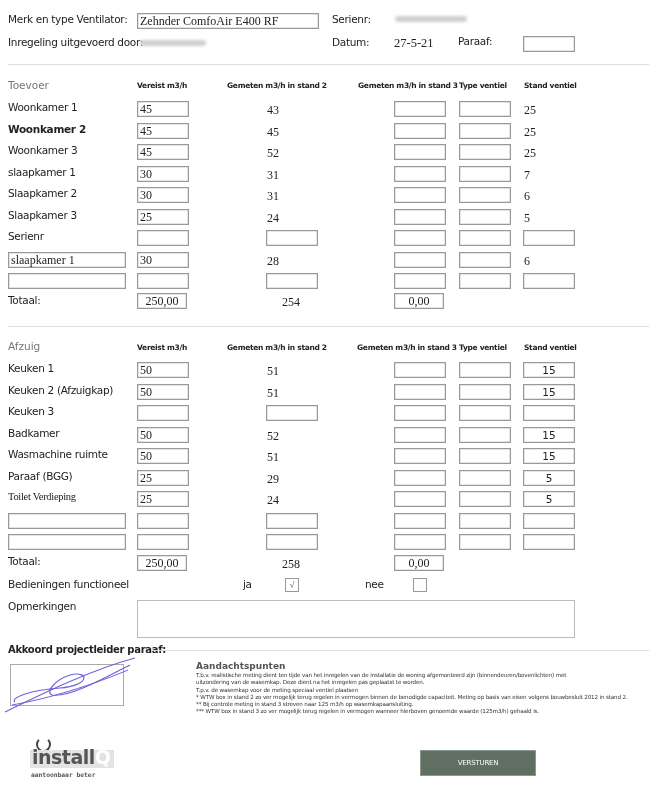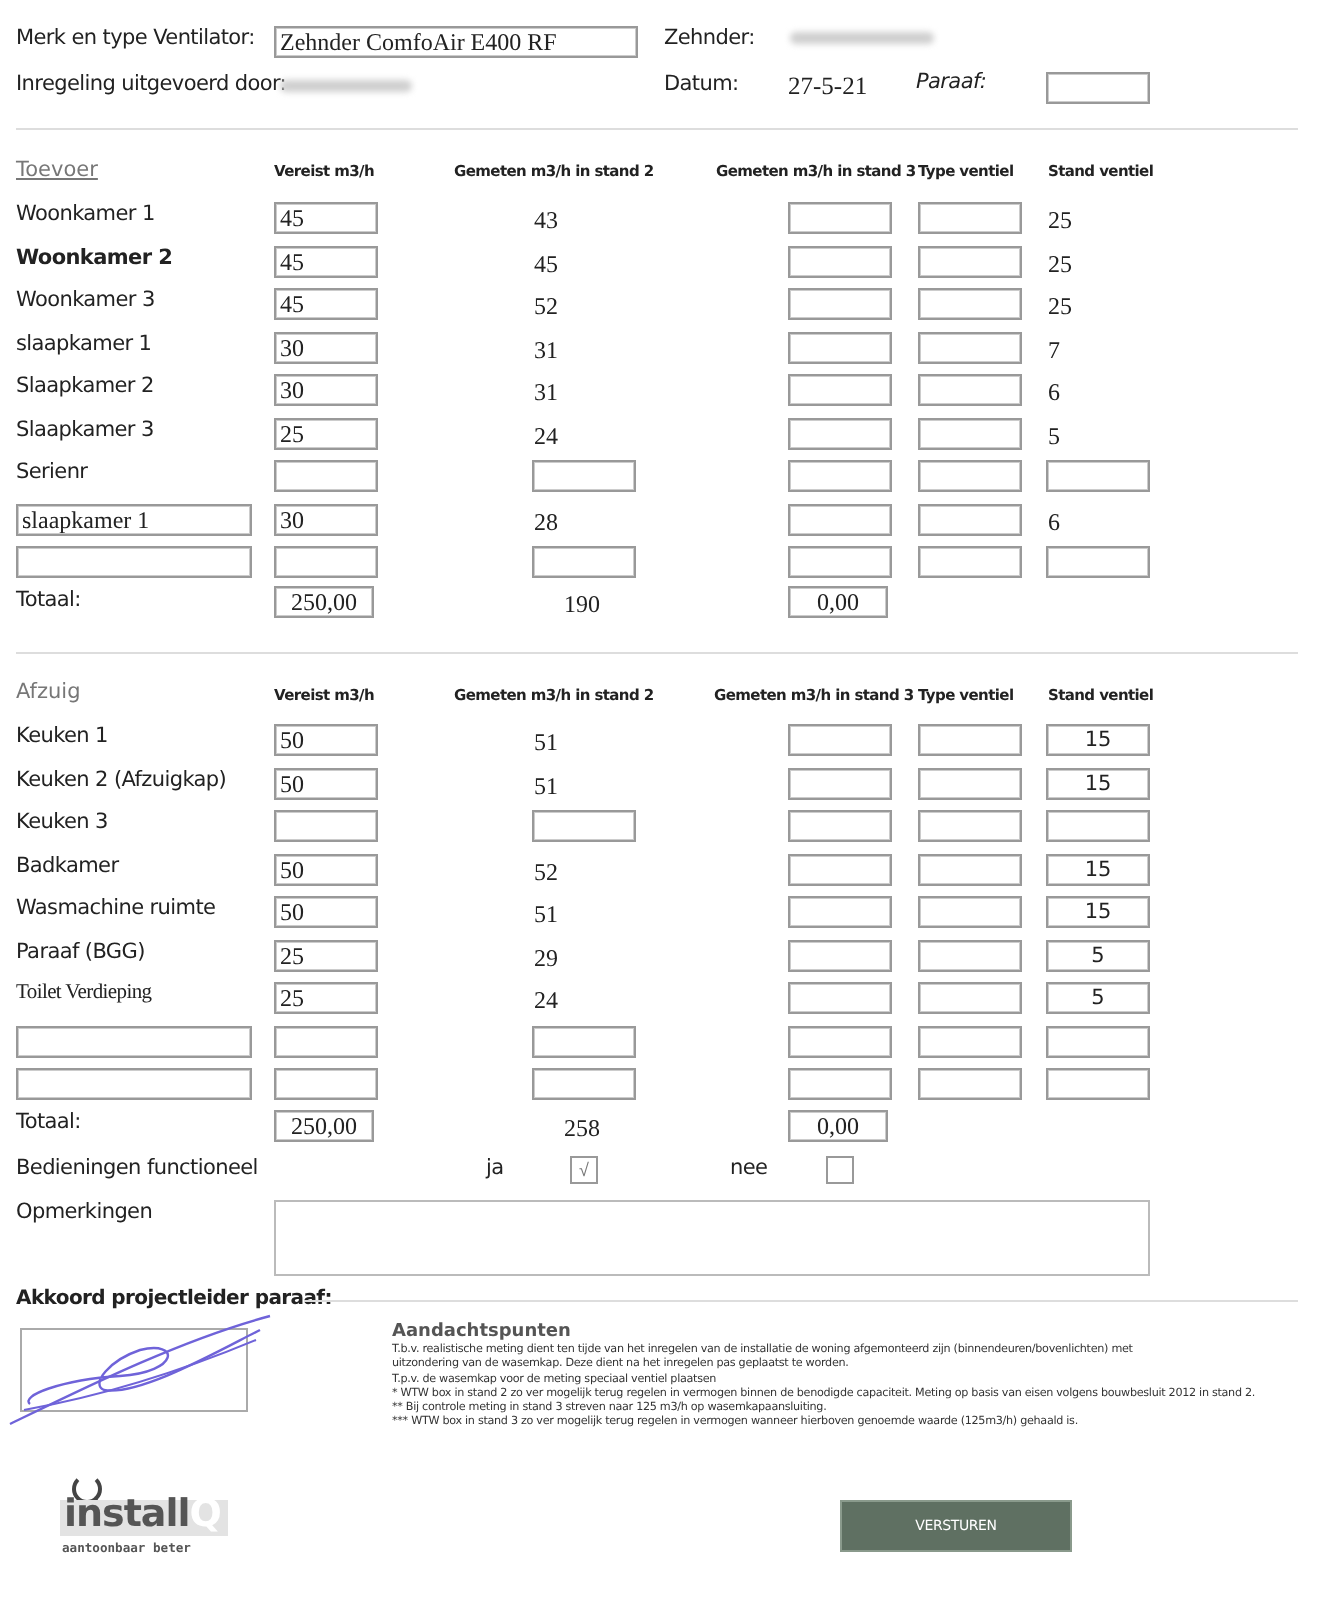--- a/index.html
+++ b/index.html
@@ -22,30 +22,30 @@
          font-size: 7px; text-align: center; border: 1px solid #8a9a8c; letter-spacing: -0.2px; }
 </style>
 </head>
 <body>
 
 <div class="abs lbl" style="left:8px;top:13px;">Merk en type Ventilator:</div>
 <div class="box" style="left:137px;top:13px;width:176px;">Zehnder ComfoAir E400 RF</div>
 <div class="abs lbl" style="left:8px;top:36px;">Inregeling uitgevoerd door:</div>
 <div class="blur" style="left:140px;top:40px;width:66px;"></div>
 
-<div class="abs lbl" style="left:332px;top:13px;">Zehnder:</div>
+<div class="abs lbl" style="left:332px;top:13px;">Serienr:</div>
 <div class="blur" style="left:395px;top:16px;width:72px;"></div>
 <div class="abs lbl" style="left:332px;top:36px;">Datum:</div>
 <div class="abs val" style="left:394px;top:36px;font-size:12.5px;">27-5-21</div>
-<div class="abs lbl" style="left:458px;top:35px;font-style:italic;">Paraaf:</div>
+<div class="abs lbl" style="left:458px;top:35px;">Paraaf:</div>
 <div class="box" style="left:523px;top:36px;width:46px;"></div>
 
 <div class="rule" style="top:64px;"></div>
 
-<div class="abs sec" style="left:8px;top:79px;text-decoration:underline;">Toevoer</div>
+<div class="abs sec" style="left:8px;top:79px;">Toevoer</div>
 <div class="abs hdr" style="left:137px;top:81px;">Vereist  m3/h</div>
 <div class="abs hdr" style="left:227px;top:81px;">Gemeten  m3/h in stand 2</div>
 <div class="abs hdr" style="left:358px;top:81px;">Gemeten m3/h in stand 3</div>
 <div class="abs hdr" style="left:459px;top:81px;">Type ventiel</div>
 <div class="abs hdr" style="left:524px;top:81px;">Stand ventiel</div>
 <div id="toevoer-rows">
     <div class="abs lbl" style="left:8px;top:101px;">Woonkamer 1</div>
     <div class="box" style="left:137px;top:101px;width:46px;">45</div>
     <div class="abs val" style="left:267px;top:103px;">43</div>
     <div class="box" style="left:394px;top:101px;width:46px;"></div>
@@ -96,21 +96,21 @@
     <div class="box" style="left:8px;top:273px;width:112px;"></div>
     <div class="box" style="left:137px;top:273px;width:46px;"></div>
     <div class="box" style="left:266px;top:273px;width:46px;"></div>
     <div class="box" style="left:394px;top:273px;width:46px;"></div>
     <div class="box" style="left:459px;top:273px;width:46px;"></div>
     <div class="box sans" style="left:523px;top:273px;width:46px;"></div>
   </div>
 
 <div class="abs lbl" style="left:8px;top:294px;">Totaal:</div>
 <div class="box c" style="left:137px;top:293px;width:44px;">250,00</div>
-<div class="abs val" style="left:282px;top:295px;">190</div>
+<div class="abs val" style="left:282px;top:295px;">254</div>
 <div class="box c" style="left:394px;top:293px;width:44px;">0,00</div>
 
 <div class="rule" style="top:326px;"></div>
 
 <div class="abs sec" style="left:8px;top:340px;">Afzuig</div>
 <div class="abs hdr" style="left:137px;top:343px;">Vereist  m3/h</div>
 <div class="abs hdr" style="left:227px;top:343px;">Gemeten  m3/h in stand 2</div>
 <div class="abs hdr" style="left:357px;top:343px;">Gemeten m3/h in stand 3</div>
 <div class="abs hdr" style="left:459px;top:343px;">Type ventiel</div>
 <div class="abs hdr" style="left:524px;top:343px;">Stand ventiel</div>

